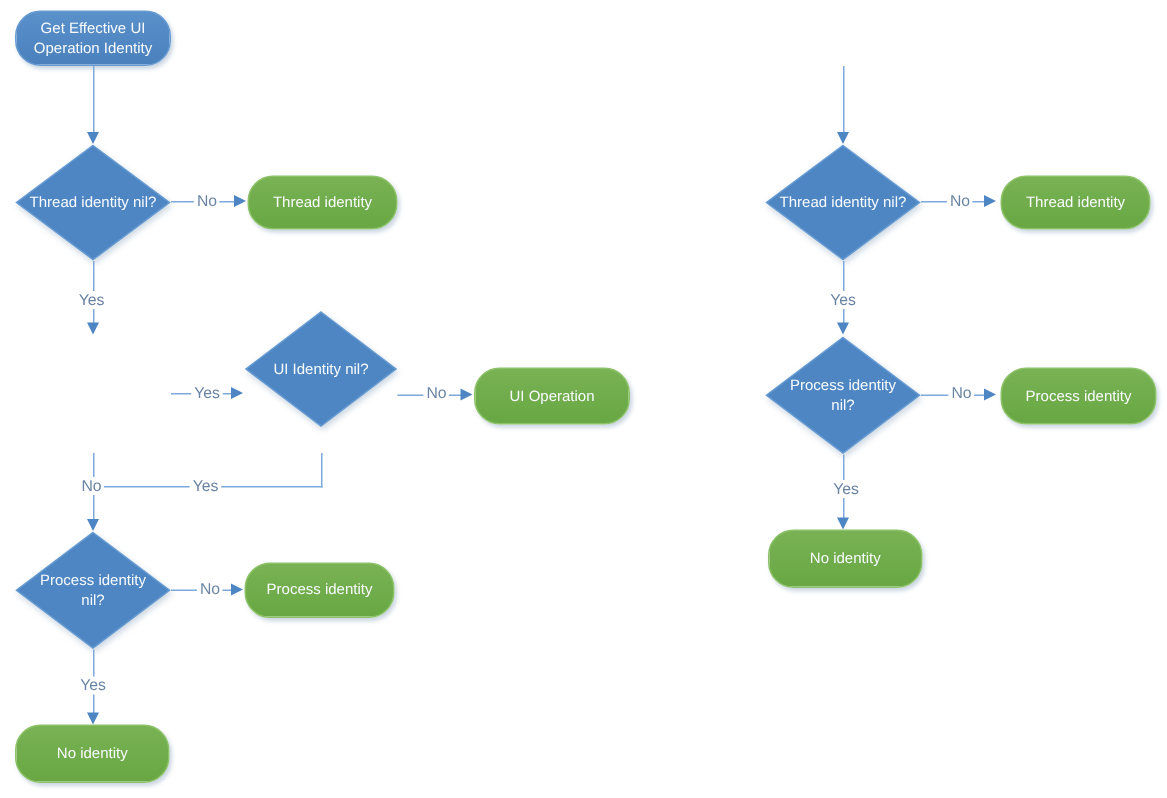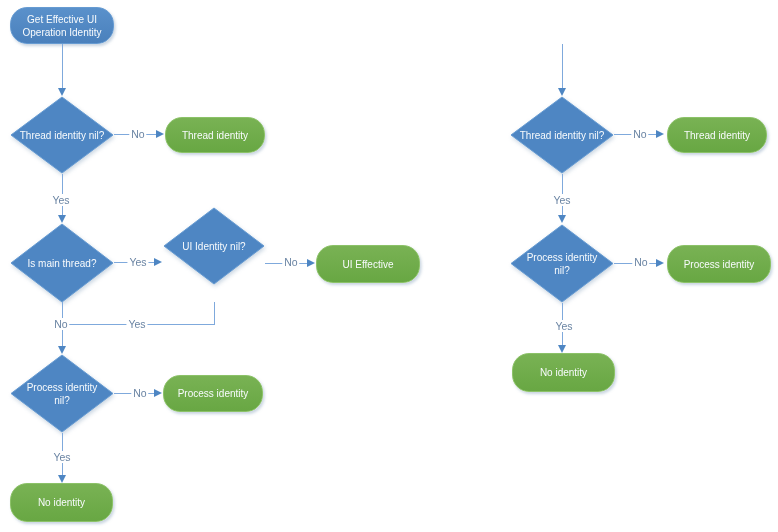--- a/index.html
+++ b/index.html
@@ -65,44 +65,38 @@
   <span class="lbl" style="left:138px;top:134px">No</span>
 
   <div class="node rect green" style="left:165px;top:117px;width:100px;height:36px">
     <span>Thread identity</span>
   </div>
 
   <div class="vline" style="left:62px;top:174px;height:42px"></div>
   <div class="arr-d" style="left:58px;top:215px"></div>
   <span class="lbl" style="left:61px;top:200px">Yes</span>
 
-  <div class="diamond-wrap" style="left:10px;top:223px;width:104px;height:80px">
-    <svg viewBox="0 0 104 80" preserveAspectRatio="none">
-      <polygon points="52,1 103,40 52,79 1,40" fill="var(--node-blue)" stroke="var(--node-blue-border)" stroke-width="1"></polygon>
-    </svg>
-    <span class="dlabel">Is main thread?</span>
-  </div>
 
   <div class="hline" style="left:114px;top:262px;width:41px"></div>
   <div class="arr-r" style="left:154px;top:258px"></div>
   <span class="lbl" style="left:138px;top:262px">Yes</span>
 
   <div class="diamond-wrap" style="left:163px;top:207px;width:102px;height:78px">
     <svg viewBox="0 0 102 78" preserveAspectRatio="none">
       <polygon points="51,1 101,39 51,77 1,39" fill="var(--node-blue)" stroke="var(--node-blue-border)" stroke-width="1"></polygon>
     </svg>
     <span class="dlabel">UI Identity nil?</span>
   </div>
 
   <div class="hline" style="left:265px;top:263px;width:43px"></div>
   <div class="arr-r" style="left:307px;top:259px"></div>
   <span class="lbl" style="left:291px;top:262px">No</span>
 
   <div class="node rect green" style="left:316px;top:245px;width:104px;height:38px">
-    <span>UI Effective</span>
+    <span>UI Operation</span>
   </div>
 
   <div class="vline" style="left:62px;top:302px;height:45px"></div>
   <div class="vline" style="left:214px;top:302px;height:23px"></div>
   <div class="hline" style="left:62px;top:324px;width:153px"></div>
   <div class="arr-d" style="left:58px;top:346px"></div>
   <span class="lbl" style="left:61px;top:324px">No</span>
   <span class="lbl" style="left:137px;top:324px">Yes</span>
 
   <div class="diamond-wrap" style="left:10px;top:354px;width:104px;height:79px">

